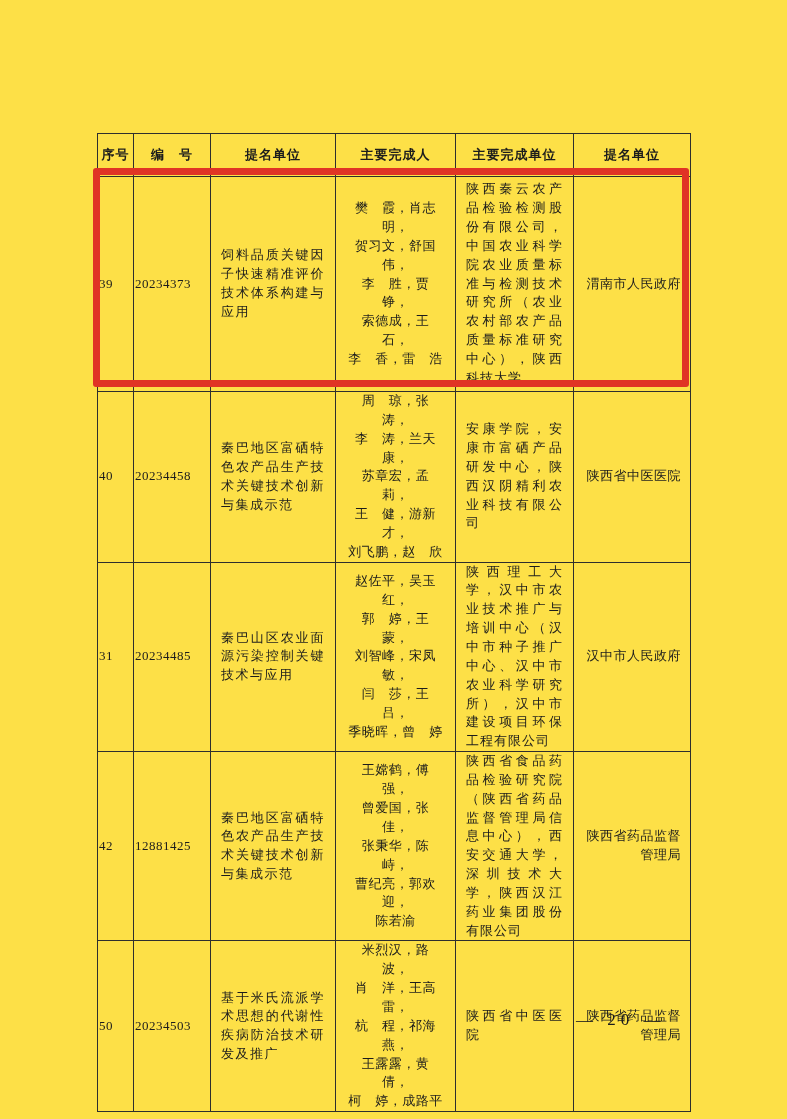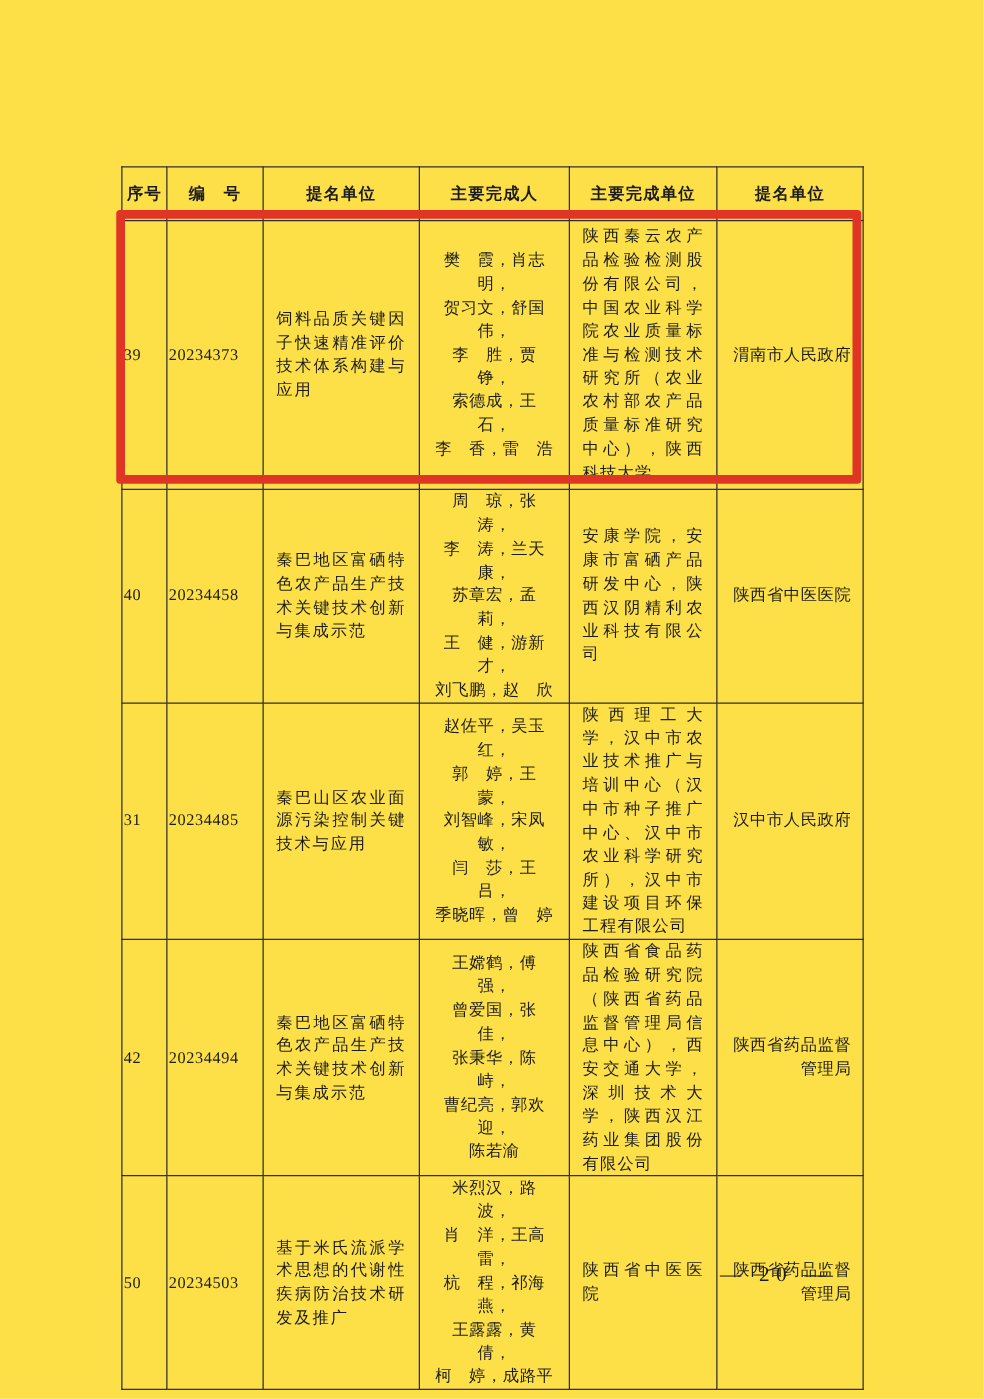--- a/index.html
+++ b/index.html
@@ -137,21 +137,21 @@
           <td class="c-people">赵佐平，吴玉红，
 郭　婷，王　蒙，
 刘智峰，宋凤敏，
 闫　莎，王　吕，
 季晓晖，曾　婷</td>
           <td class="c-orgs">陕西理工大学，汉中市农业技术推广与培训中心（汉中市种子推广中心、汉中市农业科学研究所），汉中市建设项目环保工程有限公司</td>
           <td class="c-nominator">汉中市人民政府</td>
         </tr>
         <tr style="height:176px">
           <td class="c-seq">42</td>
-          <td class="c-code">20234494</td>
+          <td class="c-code">12881425</td>
           <td class="c-project">秦巴地区富硒特色农产品生产技术关键技术创新与集成示范</td>
           <td class="c-people">王嫦鹤，傅　强，
 曾爱国，张　佳，
 张秉华，陈　峙，
 曹纪亮，郭欢迎，
 陈若渝</td>
           <td class="c-orgs">陕西省食品药品检验研究院（陕西省药品监督管理局信息中心），西安交通大学，深圳技术大学，陕西汉江药业集团股份有限公司</td>
           <td class="c-nominator">陕西省药品监督管理局</td>
         </tr>
         <tr style="height:114px">

